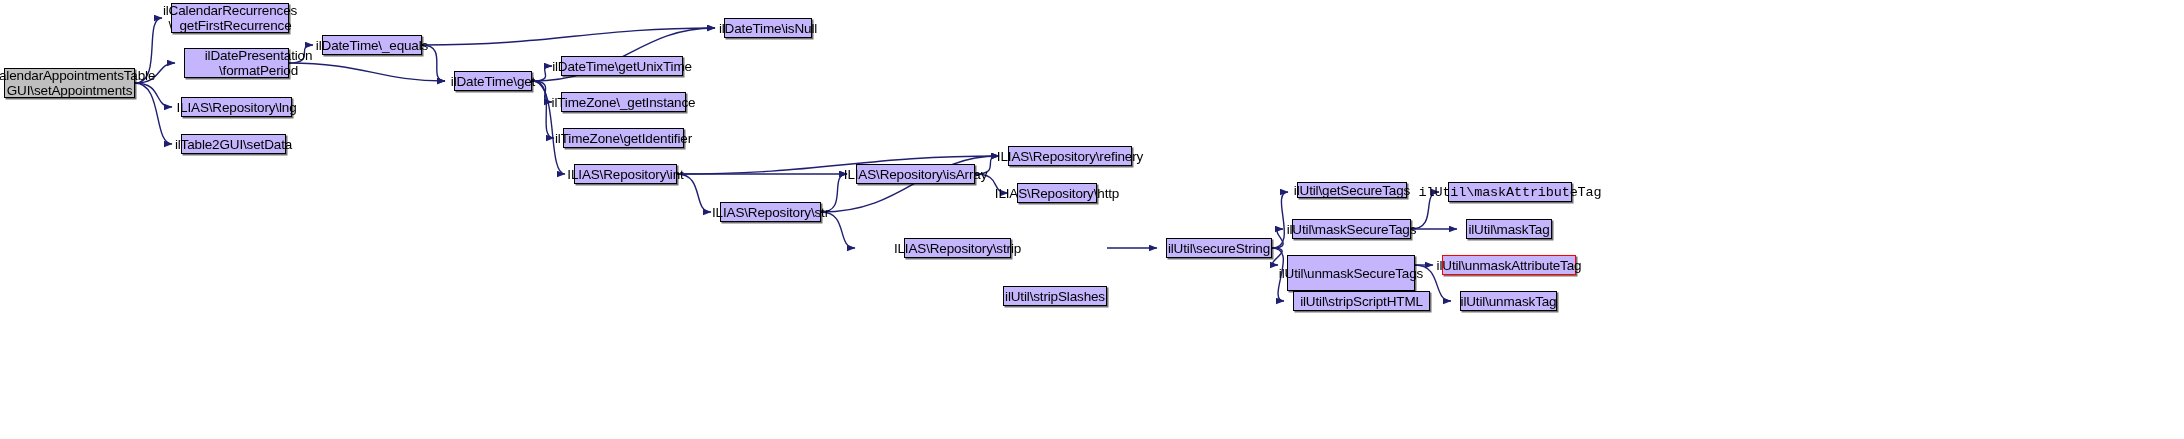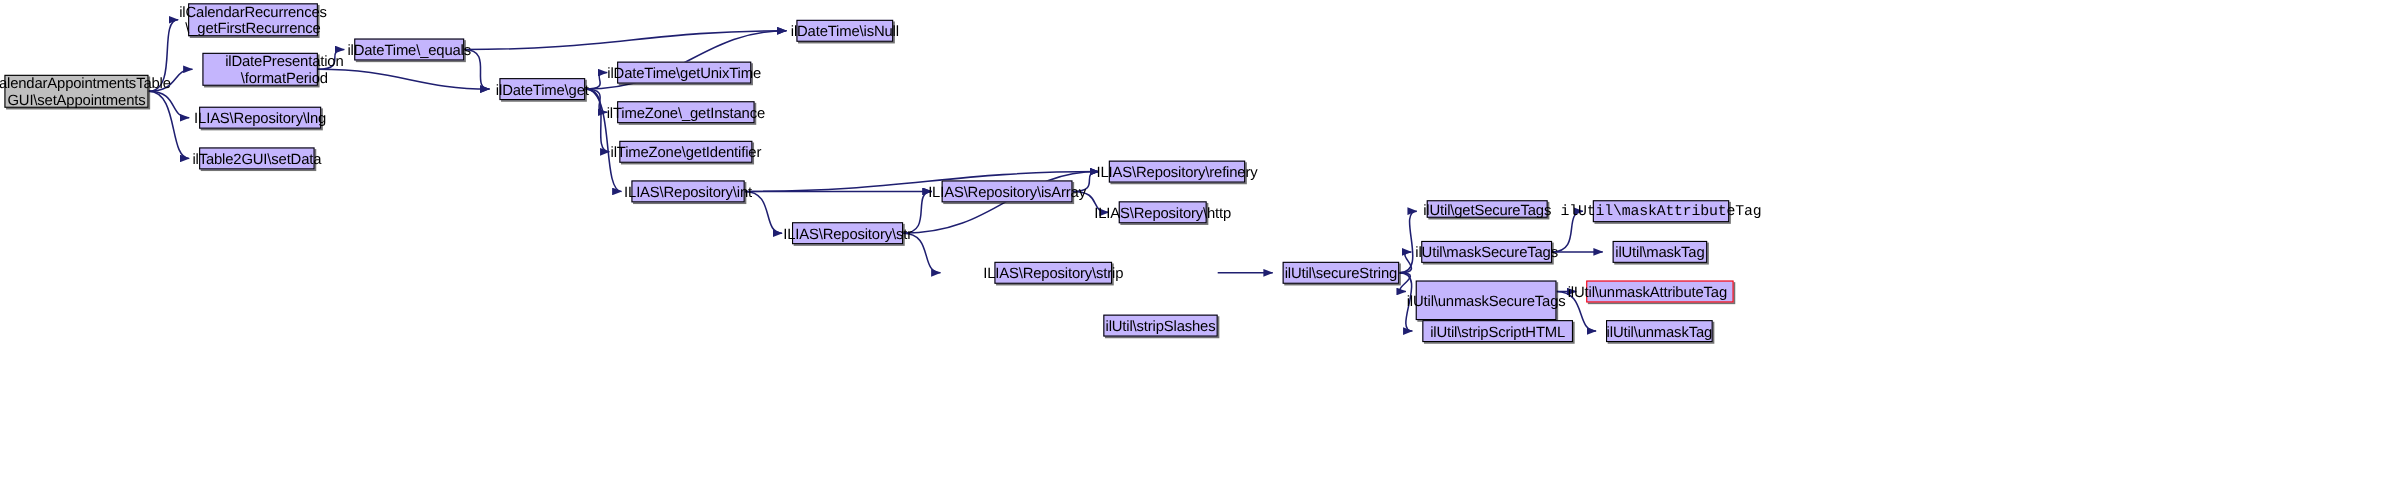--- a/index.html
+++ b/index.html
@@ -116,16 +116,16 @@
       <div class="node" style="left: 1008px; top: 146px; width: 124px; height: 20px;"><span class="node-label">ILIAS\Repository\refinery</span></div>
       <div class="node" style="left: 1017px; top: 183px; width: 80px; height: 20px; text-align: center;"><span class="node-label">ILIAS\Repository\http</span></div>
       <div class="node" style="left: 1003px; top: 238px; width: 104px; height: 20px; margin-top: 48px;"><span class="node-label">ilUtil\stripSlashes</span></div>
       <div class="node" style="left: 1166px; top: 238px; width: 106px; height: 20px;"><span class="node-label">ilUtil\secureString</span></div>
       <div class="node" style="left: 1297px; top: 182px; width: 110px; height: 16px;"><span class="node-label">ilUtil\getSecureTags</span></div>
       <div class="node" style="left: 1292px; top: 219px; width: 119px; height: 20px;"><span class="node-label">ilUtil\maskSecureTags</span></div>
       <div class="node" style="left: 1287px; top: 255px; width: 128px; height: 36px;"><span class="node-label">ilUtil\unmaskSecureTags</span></div>
       <div class="node" style="left: 1293px; top: 291px; width: 137px; height: 20px;"><span class="node-label">ilUtil\stripScriptHTML</span></div>
       <div class="node" style="left: 1448px; top: 182px; width: 124px; height: 20px; font-family: Liberation Mono, monospace;"><span class="node-label">ilUtil\maskAttributeTag</span></div>
       <div class="node" style="left: 1466px; top: 219px; width: 86px; height: 20px;"><span class="node-label">ilUtil\maskTag</span></div>
-      <div class="node highlight" style="left: 1442px; top: 255px; width: 134px; height: 20px; justify-content: flex-end;"><span class="node-label">ilUtil\unmaskAttributeTag</span></div>
+      <div class="node highlight" style="left: 1442px; top: 255px; width: 134px; height: 20px;"><span class="node-label">ilUtil\unmaskAttributeTag</span></div>
       <div class="node" style="left: 1460px; top: 291px; width: 97px; height: 20px;"><span class="node-label">ilUtil\unmaskTag</span></div>
     </div>
 </div>
 
 </body></html>

